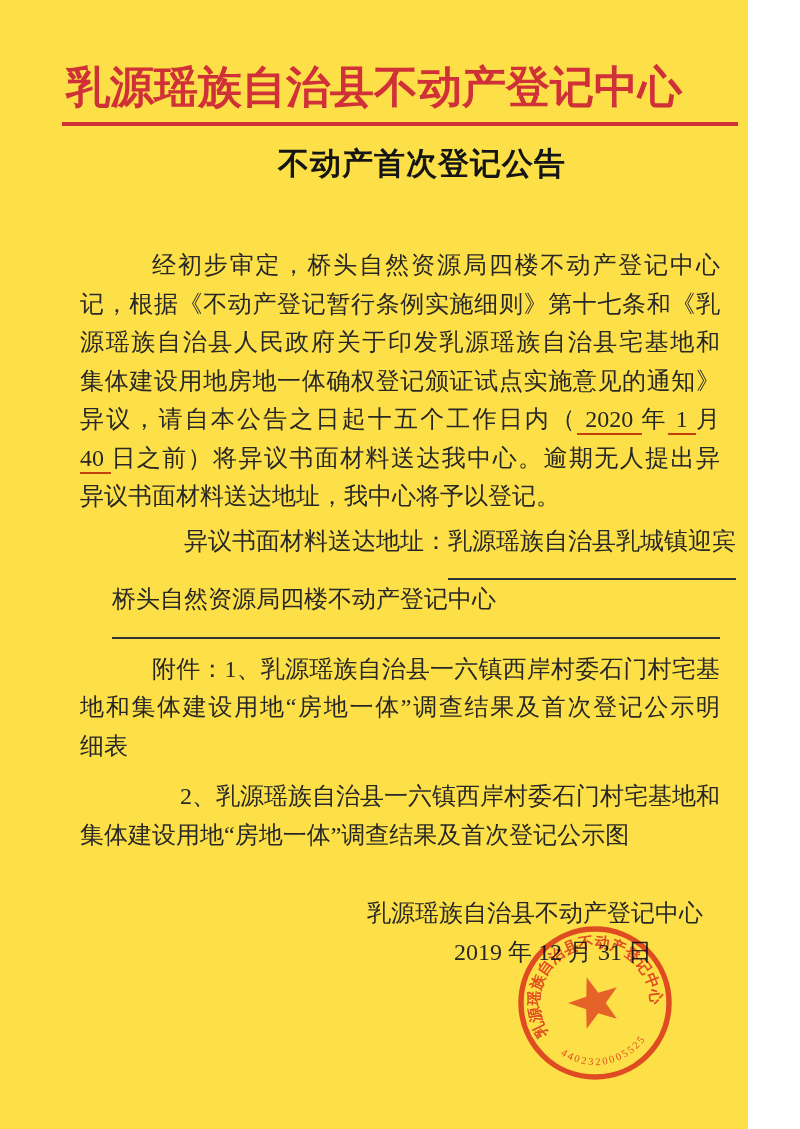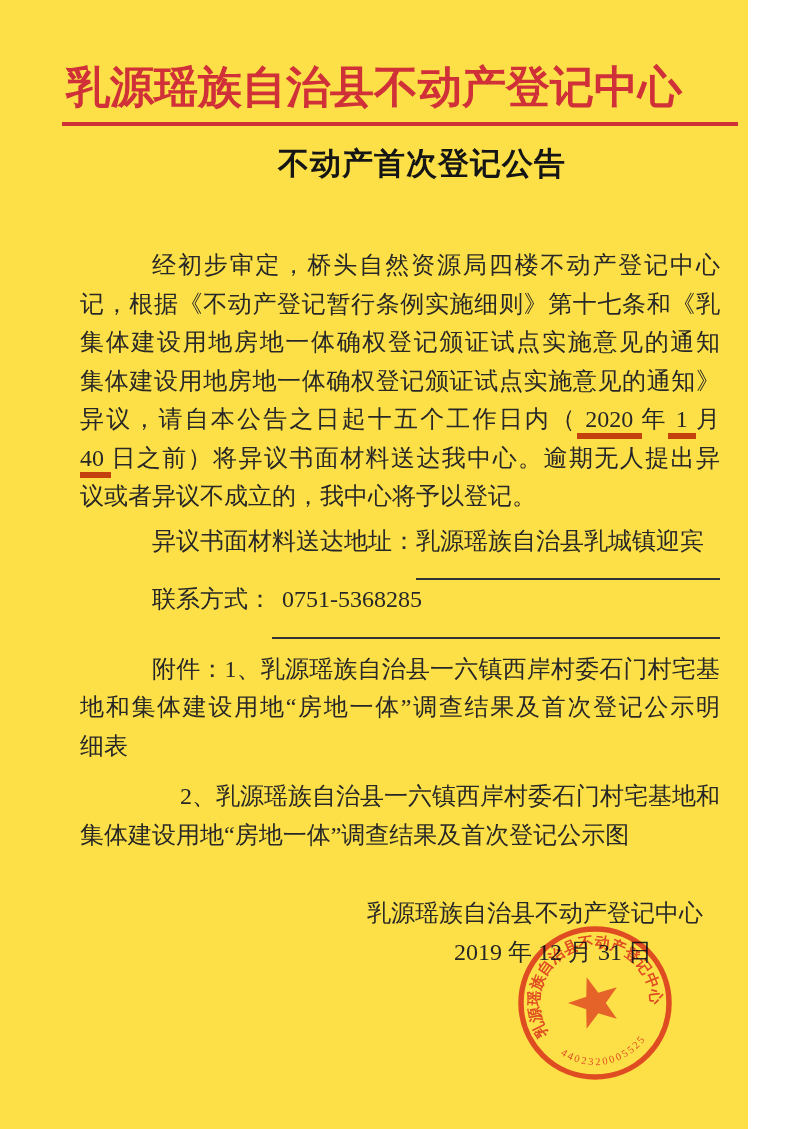--- a/index.html
+++ b/index.html
@@ -20,22 +20,22 @@
     font-size:31px;line-height:44px;font-weight:bold;color:#151515;letter-spacing:1px;margin-left:48px;
   }
   .content{
     position:absolute;left:80px;top:246px;width:640px;
     font-size:24px;line-height:38.5px;
   }
   .line{margin:0;}
   .j{text-align:justify;text-align-last:justify;}
   .ind1{text-indent:72px;}
   .ind2{text-indent:100px;white-space:nowrap;}
-  .u{border-bottom:6px solid #c2410c;padding-bottom:1px;}
-  .fl{display:flex;align-items:baseline;}
+  .u{border-bottom:2px solid #c2410c;padding-bottom:1px;}
+  .fl{display:flex;align-items:baseline;margin-left:32px;}
   .fl .label{white-space:nowrap;}
   .pl{padding-left:72px;}
   .ufill{flex:1 1 auto;border-bottom:2px solid #333;padding-bottom:18px;white-space:nowrap;}
   .num-pad{padding-left:10px;}
   .mt6{margin-top:6px;}
   .mt11{margin-top:11px;}
   .mt12{margin-top:12px;text-align:right;}
   .sig{margin-top:40px;}
   .sig-org{text-align:right;padding-right:17px;}
   .sig-date{text-align:right;padding-right:68px;}
@@ -51,35 +51,34 @@
 <div class="page">
 
   <div class="letterhead">乳源瑶族自治县不动产登记中心</div>
   <div class="red-rule"></div>
   <div class="doc-title">不动产首次登记公告</div>
 
   <div class="content">
 
     <div class="line j ind1">经初步审定，桥头自然资源局四楼不动产登记中心</div>
     <div class="line j">记，根据《不动产登记暂行条例实施细则》第十七条和《乳</div>
-    <div class="line j">集体建设用地房地一体确权登记颁证试点实施意见的通知</div>
+    <div class="line j">源瑶族自治县人民政府关于印发乳源瑶族自治县宅基地和</div>
     <div class="line j">集体建设用地房地一体确权登记颁证试点实施意见的通知》</div>
     <div class="line j"><span>异议，请自本公告之日起十五个工作日内（</span><span class="u"> 2020 </span><span>年</span><span class="u"> 1 </span><span>月</span></div>
     <div class="line j"><span class="u">40 </span><span>日之前）将异议书面材料送达我中心。逾期无人提出异</span></div>
-    <div class="line">议或者异议不成立的，我中心将予以登记。</div>
+    <div class="line">异议书面材料送达地址，我中心将予以登记。</div>
 
     <div class="line fl pl mt6">
         <span class="label">异议书面材料送达地址：</span>
         <span class="ufill">乳源瑶族自治县乳城镇迎宾</span>
       </div>
+    <div class="line fl">
+        <span class="ufill">桥头自然资源局四楼不动产登记中心</span>
+      </div>
 
-    <div class="line fl pl">
-        <span class="label">联系方式：</span>
-        <span class="ufill num-pad">0751-5368285</span>
-      </div>
 
     <div class="line j ind1 mt11">附件：1、乳源瑶族自治县一六镇西岸村委石门村宅基</div>
     <div class="line j">地和集体建设用地“房地一体”调查结果及首次登记公示明</div>
     <div class="line">细表</div>
 
     <div class="line ind2 mt12">2、乳源瑶族自治县一六镇西岸村委石门村宅基地和</div>
     <div class="line">集体建设用地“房地一体”调查结果及首次登记公示图</div>
 
     <div class="sig">
       <div class="line sig-org">乳源瑶族自治县不动产登记中心</div>

